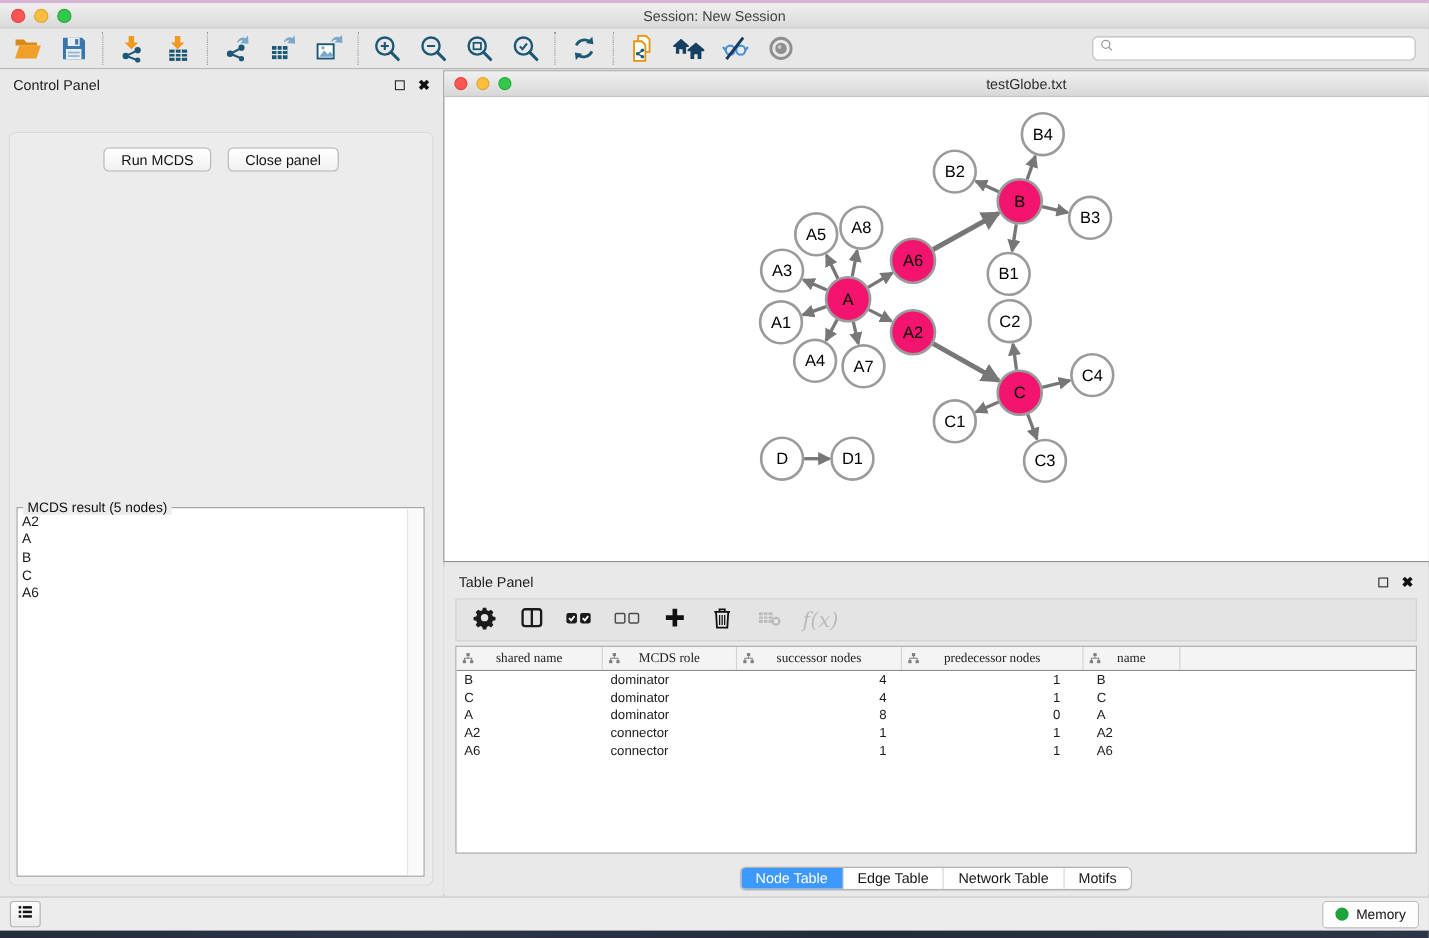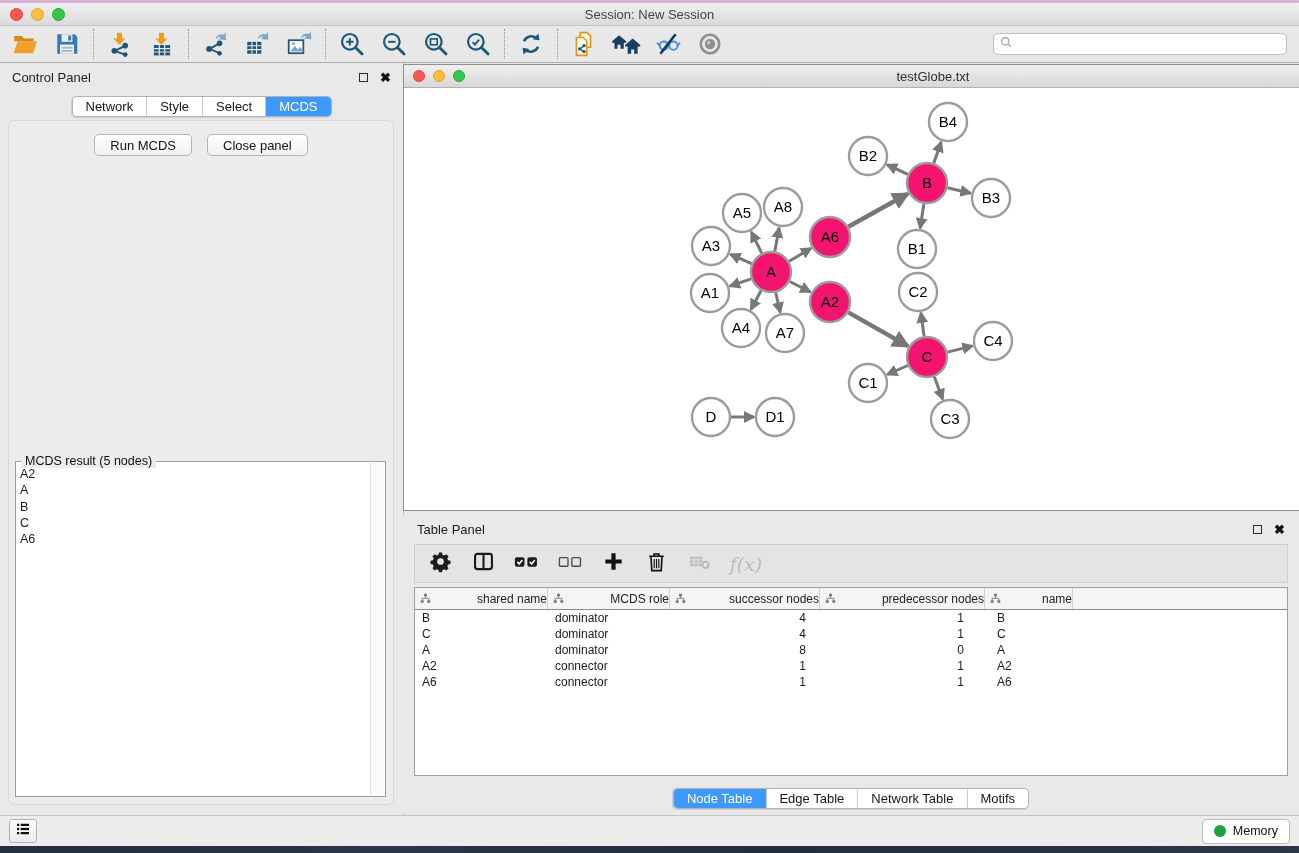--- a/index.html
+++ b/index.html
@@ -85,22 +85,22 @@
   .table-panel{position:absolute;left:403px;top:515px;width:896px;bottom:40px;background:#e9e9e9;}
   .tp-toolbar{margin:1px 11px 0;height:39px;background:#e4e4e4;border:1px solid #d0d0d0;
               display:flex;align-items:center;padding:0 12px;gap:17px;}
   .tp-btn{display:flex;align-items:center;justify-content:center;min-width:26px;}
   .tp-btn svg{height:23px;width:auto;}
   .tp-btn.disabled{opacity:.55;}
   .fx{font-family:"DejaVu Serif",serif;font-style:italic;font-size:19px;color:#9a9a9a;}
   .tp-table{margin:4px 11px 0;height:189px;background:#fff;border:1px solid #9f9f9f;overflow:hidden;}
   .tbl-head,.tr{display:grid;grid-template-columns:133px 122px 150px 165px 88px 1fr;}
   .tbl-head{background:#f4f4f4;border-bottom:1px solid #8d8d8d;height:22px;}
-  .th{position:relative;display:flex;align-items:center;justify-content:flex-end;font-size:12px;
-      color:#222;border-right:1px solid #d2d2d2;}
+  .th{position:relative;display:flex;align-items:center;justify-content:center;font-size:12px;
+      color:#222;border-right:1px solid #d2d2d2;font-family:Liberation Serif, serif;}
   .th:last-child{border-right:none;}
   .th .hicon{position:absolute;left:5px;display:flex;}
   .tr{height:16px;font-size:12px;align-items:center;}
   .td{padding:0 7px;overflow:hidden;white-space:nowrap;}
   .td.num3{text-align:right;padding-right:14px;}
   .td.num4{text-align:right;padding-right:21px;}
   .td.name{padding-left:12px;}
   .tp-tabs{position:absolute;bottom:4px;left:50%;transform:translateX(-50%);}
 
   
@@ -335,26 +335,20 @@
   </div>
 
   <div class="control-panel">
     <div class="panel-head">
       <span>Control Panel</span>
       <span class="panel-controls">
         <span class="float-icon"></span>
         <span class="close-icon">✖</span>
       </span>
     </div>
-    <div class="cp-tabs seg" id="cp-tabs">
-        <div class="seg-tab">Network</div>
-        <div class="seg-tab">Style</div>
-        <div class="seg-tab">Select</div>
-        <div class="seg-tab active">MCDS</div>
-      </div>
     <div class="cp-body">
       <div class="cp-buttons">
         <div class="btn">Run MCDS</div>
         <div class="btn">Close panel</div>
       </div>
       <div class="result-box">
         <span class="result-legend">MCDS result (5 nodes)</span>
         <div class="result-list" id="result-list">
             <div>A2</div>
             <div>A</div>

